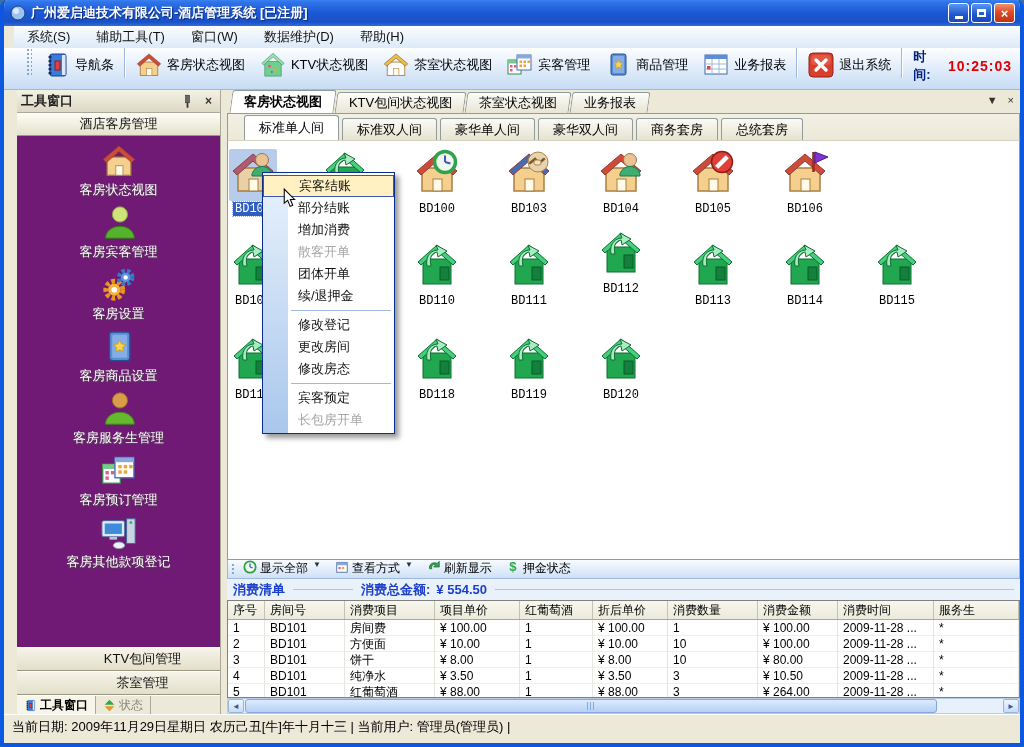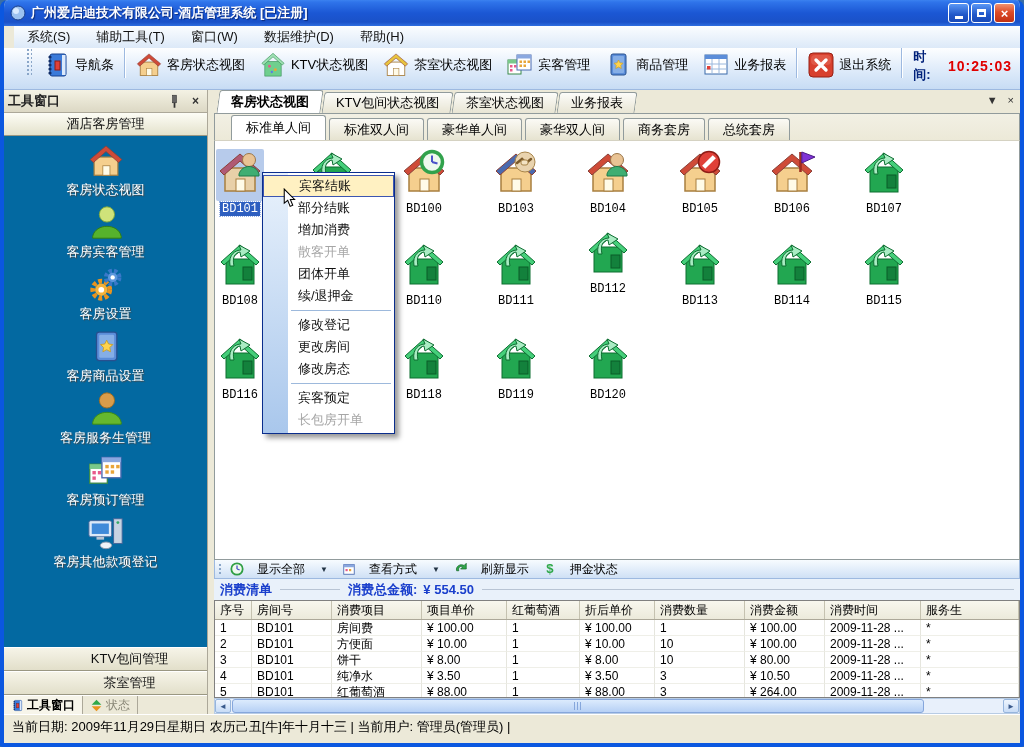--- a/index.html
+++ b/index.html
@@ -31,21 +31,21 @@
     background-image:radial-gradient(circle,#8aa6c8 1px,transparent 1.2px);background-size:4px 4px;}
   .tb-item{display:flex;align-items:center;gap:4px;padding:3px 7px;white-space:nowrap;}
   .tb-item .icon{width:28px;height:28px;display:inline-block;}
   .tb-sep{width:1px;height:30px;background:#9db9e0;margin:0 3px;box-shadow:1px 0 0 #fff;}
   .tb-time{display:flex;align-items:center;gap:6px;padding:0 8px;font-weight:bold;}
   .tb-time .tlabel{color:#00217a;}
   .tb-time .tvalue{color:#e00000;font-size:14px;letter-spacing:1px;}
   
   .content{position:absolute;left:0;top:90px;width:1016px;height:624px;display:flex;}
   
-  .sidebar{width:203px;flex:0 0 203px;display:flex;flex-direction:column;border-right:1px solid #aca899;background:#0369a1;}
+  .sidebar{width:203px;flex:0 0 203px;display:flex;flex-direction:column;border-right:1px solid #aca899;background:#701a75;margin-left:13px;}
   .sb-title{height:22px;background:linear-gradient(180deg,#f4f2e4,#dcd8c4);border-bottom:1px solid #aca899;
     display:flex;align-items:center;font-size:13px;font-weight:bold;color:#222;padding:0 4px;}
   .sb-title-btns{margin-left:auto;display:flex;gap:6px;align-items:center;}
   .sb-title-btn{width:15px;height:15px;display:flex;align-items:center;justify-content:center;font-size:12px;color:#333;font-weight:bold;}
   .sb-group-title{height:22px;background:linear-gradient(180deg,#fdfdf6,#e4e2cc);border-bottom:1px solid #9a9782;
     display:flex;align-items:center;justify-content:center;font-size:13px;color:#111;}
   .sb-body{flex:1;padding-top:6px;overflow:hidden;}
   .sb-item{height:62px;display:flex;flex-direction:column;align-items:center;justify-content:flex-start;}
   .sb-item .icon{width:38px;height:38px;}
   .sb-item .lbl{color:#fff;font-size:13px;margin-top:1px;text-shadow:1px 1px 1px #4a4a4a;white-space:nowrap;}
@@ -74,21 +74,21 @@
   .tab2.active{background:#fff;height:24px;line-height:24px;position:relative;z-index:2;}
   .room-panel{height:420px;background:#fff;border:1px solid #919b9c;border-top:1px solid #d5d2c2;box-sizing:border-box;position:relative;overflow:hidden;}
   .room-cell{position:absolute;width:80px;text-align:center;}
   .room-cell .icon{width:48px;height:48px;display:inline-block;}
   .room-cell .rlbl{display:block;font-size:12px;font-family:"Liberation Mono",monospace;margin-top:1px;color:#000;}
   .room-cell.selected .iconwrap{display:inline-block;background:rgba(49,106,197,.35);border-radius:2px;}
   .room-cell.selected .rlbl span{background:#2e5fc0;color:#fff;outline:1px dotted #9ab4e8;padding:0 2px;}
   
   .btoolbar{height:19px;background:linear-gradient(180deg,#f7fbff,#cfe0f5);border:1px solid #9db9e0;border-top:none;
     box-sizing:border-box;display:flex;align-items:center;font-size:12px;}
-  .btb-item{display:flex;align-items:center;gap:13px;padding:0 7px;height:100%;}
+  .btb-item{display:flex;align-items:flex-start;gap:3px;padding:0 7px;height:100%;}
   .btb-item .icon{width:14px;height:14px;}
   .btb-arrow{font-size:8px;color:#234;margin-left:2px;}
   .bgrip{width:5px;height:13px;margin-left:3px;
     background-image:radial-gradient(circle,#8aa6c8 1px,transparent 1.2px);background-size:4px 4px;}
   
   .legend{height:21px;background:#e9f1fa;display:flex;align-items:center;font-size:13px;color:#1a3fcc;font-weight:bold;padding:0 6px;box-sizing:border-box;}
   .legend .line{height:0;border-top:1px solid #b8c4d4;}
   .legend .l1{width:60px;margin:0 8px;}
   .legend .l2{flex:1;margin-left:8px;}
   .legend .tval{margin-left:6px;}
@@ -479,26 +479,20 @@
                   <circle cx="33" cy="13" r="10.5" fill="#e04038" stroke="#8e1d16" stroke-width="1.5"></circle>
                   <rect x="25.5" y="10.8" width="15" height="4.4" fill="#fff" transform="rotate(-45 33 13)"></rect>
                 </svg></span></span><span class="rlbl"><span>BD105</span></span></div>
           <div class="room-cell" style="left: 537px; top: 8px;"><span class="iconwrap"><span class="icon "><svg viewBox="0 0 48 48">
                   <rect x="9" y="19" width="30" height="23" fill="#f5cf8e" stroke="#a87f3f" stroke-width="1.5"></rect>
                   <polygon points="4,22 24,5 44,22 40,26 24,12 8,26" fill="#cf4b38" stroke="#8a4038"></polygon>
                   <rect x="20" y="30" width="9" height="12" fill="#fffbe8" stroke="#a87f3f"></rect>
                   <rect x="31.2" y="3" width="2.6" height="20" fill="#9e2b20"></rect>
                   <polygon points="33.8,3 47,8 33.8,14" fill="#8033d6" stroke="#4a1a86"></polygon>
                 </svg></span></span><span class="rlbl"><span>BD106</span></span></div>
-          <div class="room-cell" style="left: 629px; top: 8px;"><span class="iconwrap"><span class="icon "><svg viewBox="0 0 48 48">
-                  <rect x="10" y="18" width="28" height="25" fill="#22a751" stroke="#0d6e31"></rect>
-                  <polygon points="5,21 24,4 43,21 40,24 24,10 8,24" fill="#45cf7a" stroke="#0d6e31"></polygon>
-                  <rect x="27" y="26" width="9" height="13" fill="#13813c" stroke="#0a5c28"></rect>
-                  <path d="M14 25 C12 13 20 9 25 9 L23 4 L34 10 L25 16 L24 11 C19 12 16 16 18 25 Z" fill="#a9ecc3" stroke="#0d6e31"></path>
-                </svg></span></span><span class="rlbl"><span>BD107</span></span></div>
           <div class="room-cell" style="left: -15px; top: 100px;"><span class="iconwrap"><span class="icon "><svg viewBox="0 0 48 48">
                   <rect x="10" y="18" width="28" height="25" fill="#22a751" stroke="#0d6e31"></rect>
                   <polygon points="5,21 24,4 43,21 40,24 24,10 8,24" fill="#45cf7a" stroke="#0d6e31"></polygon>
                   <rect x="27" y="26" width="9" height="13" fill="#13813c" stroke="#0a5c28"></rect>
                   <path d="M14 25 C12 13 20 9 25 9 L23 4 L34 10 L25 16 L24 11 C19 12 16 16 18 25 Z" fill="#a9ecc3" stroke="#0d6e31"></path>
                 </svg></span></span><span class="rlbl"><span>BD108</span></span></div>
           <div class="room-cell" style="left: 77px; top: 100px;"><span class="iconwrap"><span class="icon "><svg viewBox="0 0 48 48">
                   <rect x="10" y="18" width="28" height="25" fill="#22a751" stroke="#0d6e31"></rect>
                   <polygon points="5,21 24,4 43,21 40,24 24,10 8,24" fill="#45cf7a" stroke="#0d6e31"></polygon>
                   <rect x="27" y="26" width="9" height="13" fill="#13813c" stroke="#0a5c28"></rect>

